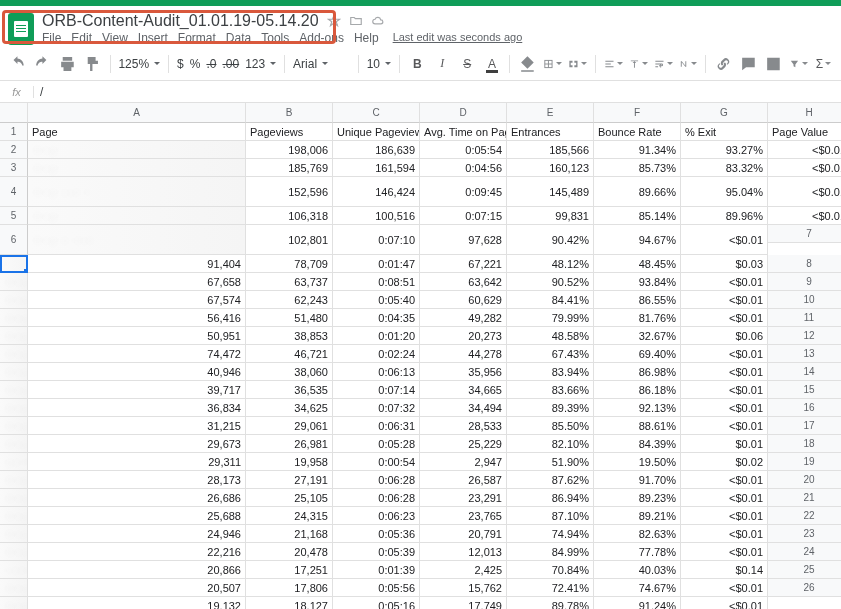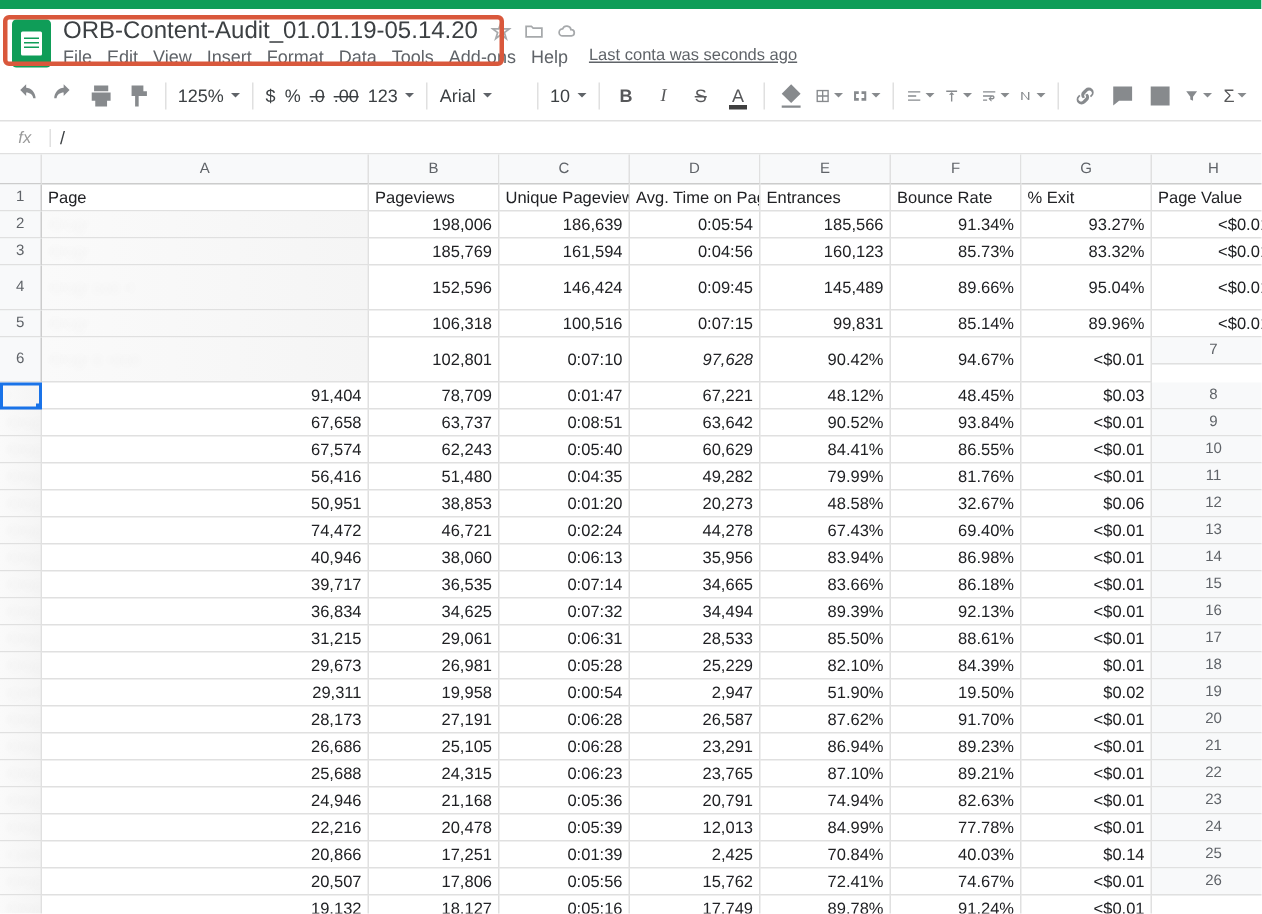--- a/index.html
+++ b/index.html
@@ -66,21 +66,21 @@
     <div class="menu-row">
       <span class="menu-item">File</span>
       <span class="menu-item">Edit</span>
       <span class="menu-item">View</span>
       <span class="menu-item">Insert</span>
       <span class="menu-item">Format</span>
       <span class="menu-item">Data</span>
       <span class="menu-item">Tools</span>
       <span class="menu-item">Add-ons</span>
       <span class="menu-item">Help</span>
-      <span class="last-edit">Last conta was seconds ago</span>
+      <span class="last-edit">Last edit was seconds ago</span>
     </div>
   </div>
   <div class="highlight-box"></div>
 </div>
 
 <div class="toolbar">
   <span class="tb-btn">
       <svg viewBox="0 0 24 24" fill="#5f6368">
         <path d="M12 5V2L7 7l5 5V9c3 0 6 2 6 5h2c0-5-4-9-8-9z"></path>
       </svg>
@@ -238,21 +238,21 @@
     <div class="cell r">0:07:15</div>
     <div class="cell r">99,831</div>
     <div class="cell r">85.14%</div>
     <div class="cell r">89.96%</div>
     <div class="cell r">&lt;$0.01</div>
     <div class="rownum " style="height: 30px;">6</div>
     <div class="cell blur" style="height: 30px;">/blog/
 e-rese</div>
     <div class="cell r" style="height: 30px;">102,801</div>
     <div class="cell r" style="height: 30px;">0:07:10</div>
-    <div class="cell r" style="height: 30px; font-style: italic;">97,628</div>
+    <div class="cell r" style="height: 30px;">97,628</div>
     <div class="cell r" style="height: 30px;">90.42%</div>
     <div class="cell r" style="height: 30px;">94.67%</div>
     <div class="cell r" style="height: 30px;">&lt;$0.01</div>
     <div class="rownum  ">7</div>
     <div class="cell blur sel">/</div>
     <div class="cell r">91,404</div>
     <div class="cell r">78,709</div>
     <div class="cell r">0:01:47</div>
     <div class="cell r">67,221</div>
     <div class="cell r">48.12%</div>

